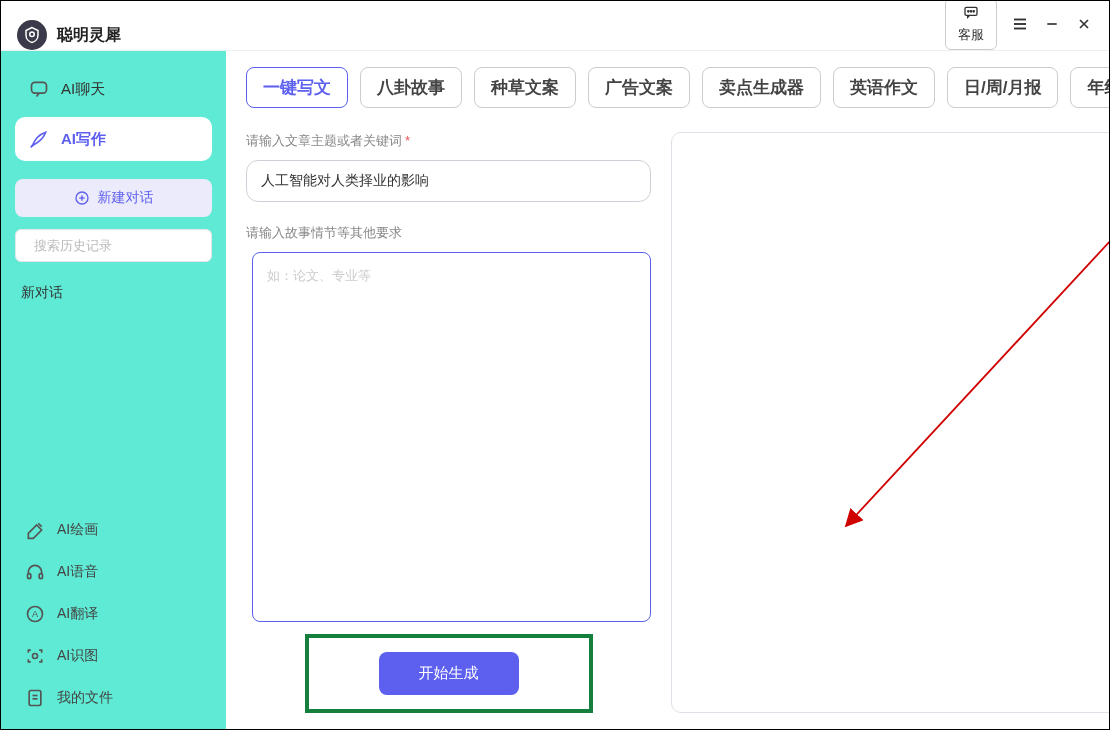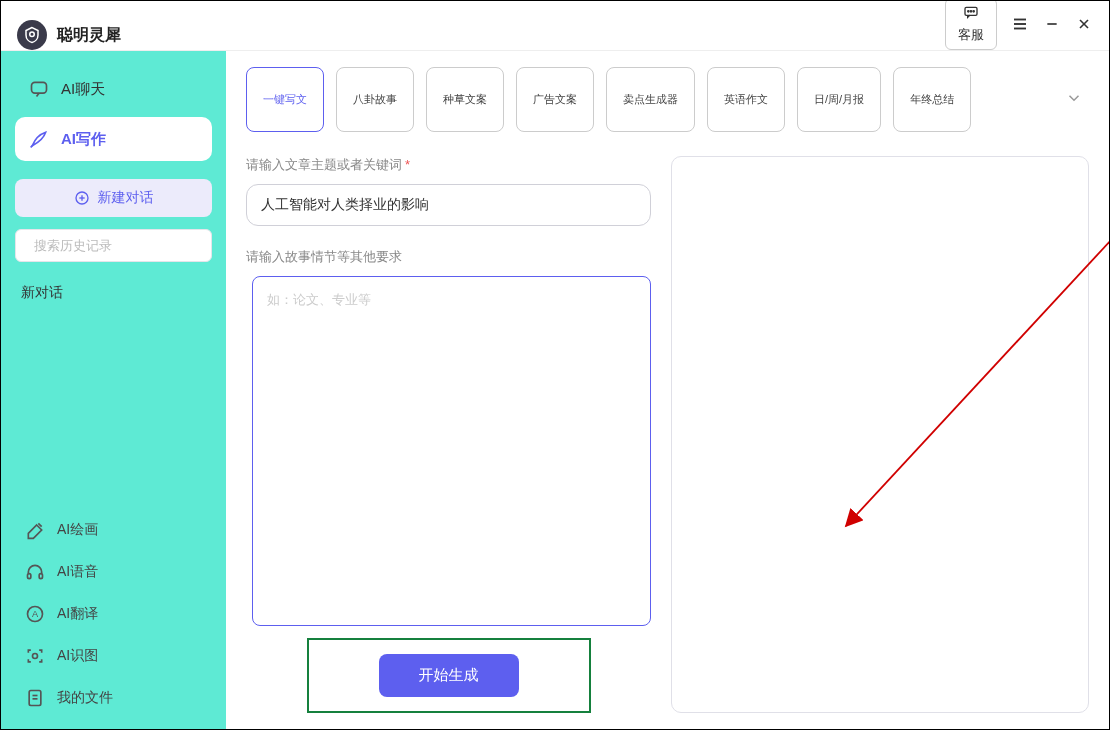--- a/index.html
+++ b/index.html
@@ -47,43 +47,43 @@
     .sidebar-spacer { flex: 1; }
     .tool-item {
       display: flex; align-items: center; gap: 12px; padding: 11px 10px;
       font-size: 14px; color: #444; cursor: pointer;
     }
 
     
     .content { flex: 1; display: flex; flex-direction: column; padding: 16px 20px; position: relative; }
     .template-row { display: flex; align-items: center; gap: 12px; margin-bottom: 24px; }
     .template-chip {
-      padding: 24px 16px; border: 1.5px solid #ccc; border-radius: 8px;
-      font-size: 11px; color: #444; cursor: pointer; white-space: nowrap;
+      padding: 8px 16px; border: 1.5px solid #ccc; border-radius: 8px;
+      font-size: 17px; color: #444; cursor: pointer; white-space: nowrap; font-weight: bold;
     }
     .template-chip.active { border-color: #5d5fef; color: #5d5fef; }
     .expand-btn { margin-left: auto; cursor: pointer; padding: 6px; }
 
     .form-area { display: flex; gap: 20px; flex: 1; }
     .form-left { width: 405px; display: flex; flex-direction: column; }
     .form-label { font-size: 13px; color: #888; margin-bottom: 10px; }
     .form-label .req { color: #e55; margin-left: 3px; }
     .text-input {
       border: 1.5px solid #d0d0d8; border-radius: 12px; padding: 12px 14px;
       font-size: 14px; color: #333; outline: none; margin-bottom: 22px;
     }
     .textarea {
       border: 1.5px solid #5d5fef; border-radius: 8px; padding: 14px;
       font-size: 13px; color: #333; outline: none; resize: none; flex: 1;
       min-height: 350px;
       margin-left: 6px;
     }
     .textarea::placeholder { color: #ccc; }
     .generate-wrap {
-      border: 2px solid #15803d; padding: 14px 70px; margin-top: 12px;
+      border: 4px solid #15803d; padding: 14px 70px; margin-top: 12px;
       display: flex; justify-content: flex-end; align-self: center;
     }
     .generate-btn {
       background: #5d5fef; color: #fff; border: none; padding: 12px 40px;
       border-radius: 8px; font-size: 15px; cursor: pointer;
     }
     .output-panel {
       flex: 1; border: 1.5px solid #e0e0e8; border-radius: 10px; background: #fff;
     }
 

